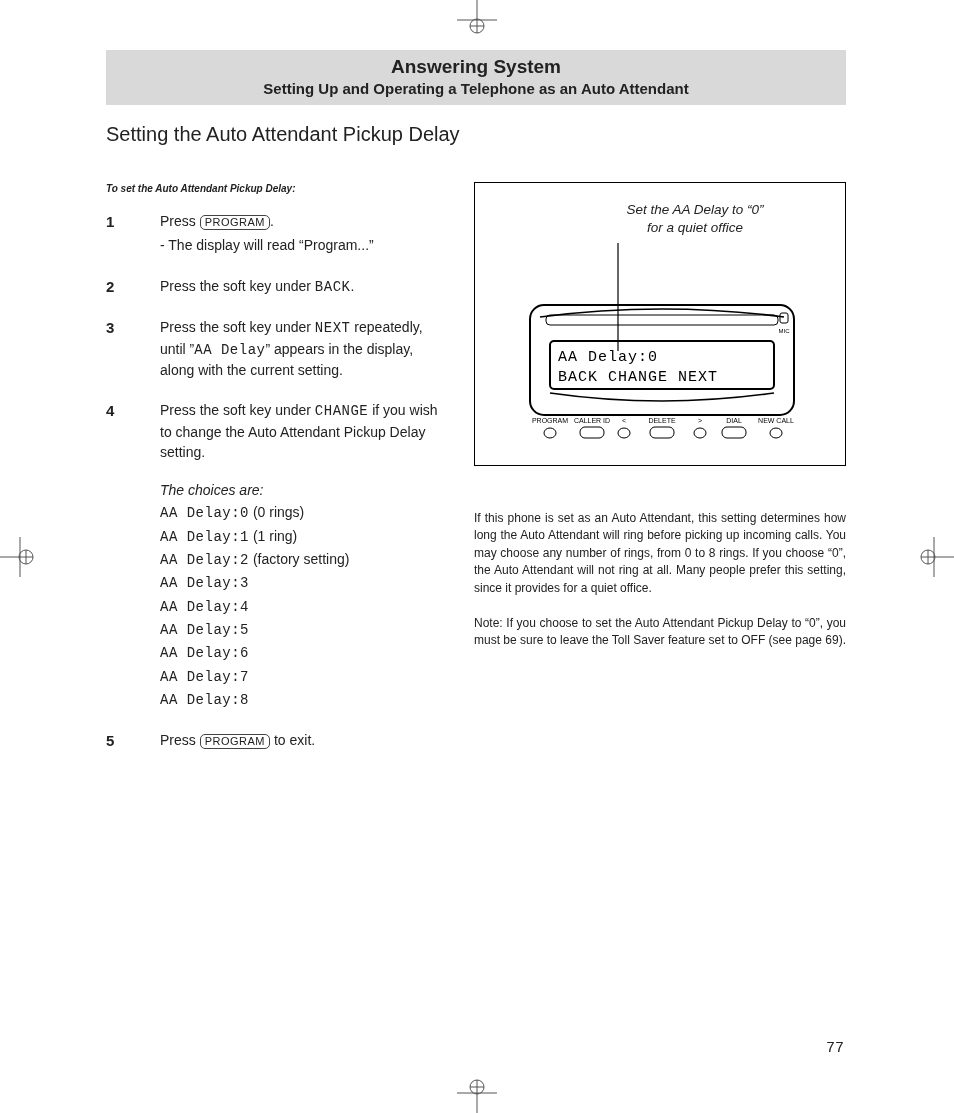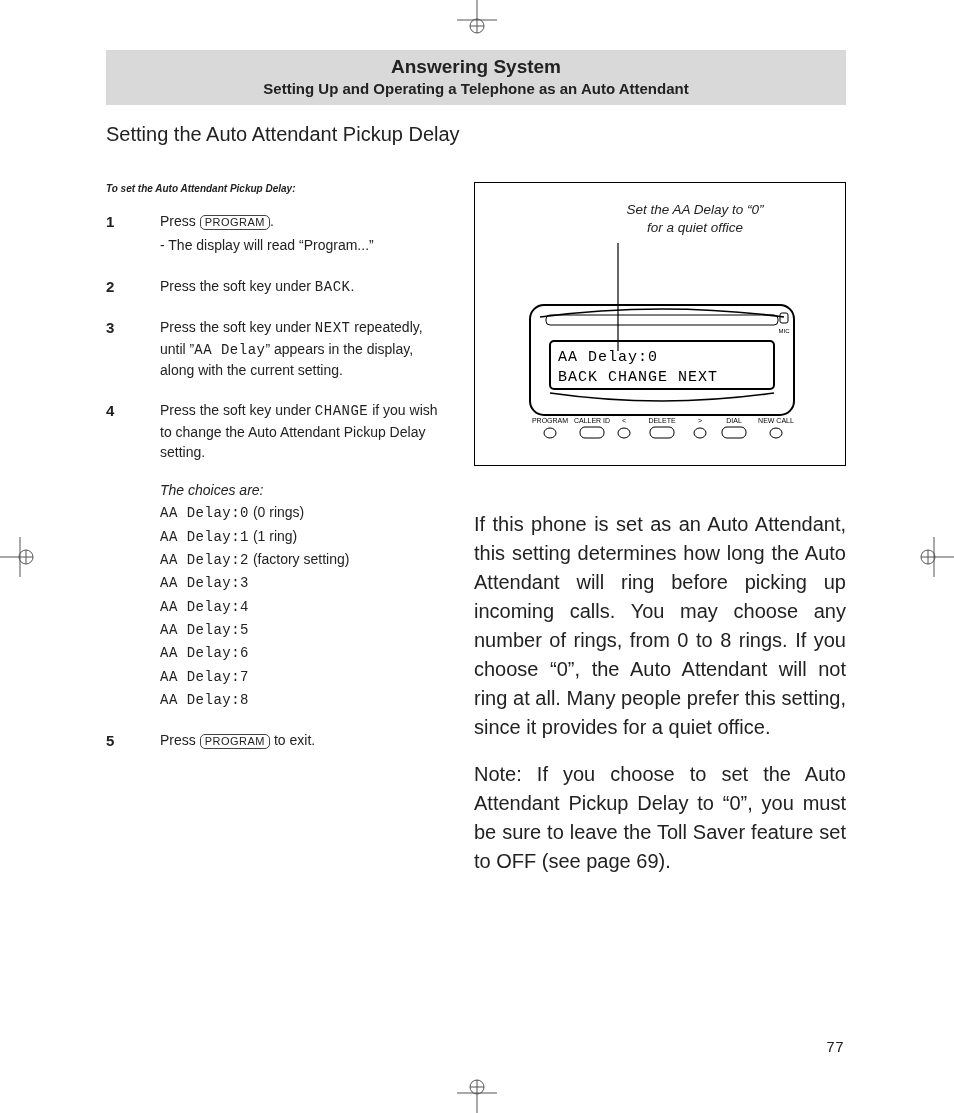--- a/index.html
+++ b/index.html
@@ -98,21 +98,21 @@
     font-style: italic;
     font-size: 13.5px;
     line-height: 1.35;
     text-align: center;
     margin-left: 70px;
     margin-bottom: 6px;
   }
   .illus-svg { display:block; margin: 0 auto; }
 
   .body-text {
-    font-size: 20px;
+    font-size: 12px;
     line-height: 1.45;
     text-align: justify;
     margin-bottom: 18px;
   }
 
   .page-num {
     position: absolute;
     right: 2px;
     top: 990px;
     font-size: 15px;

